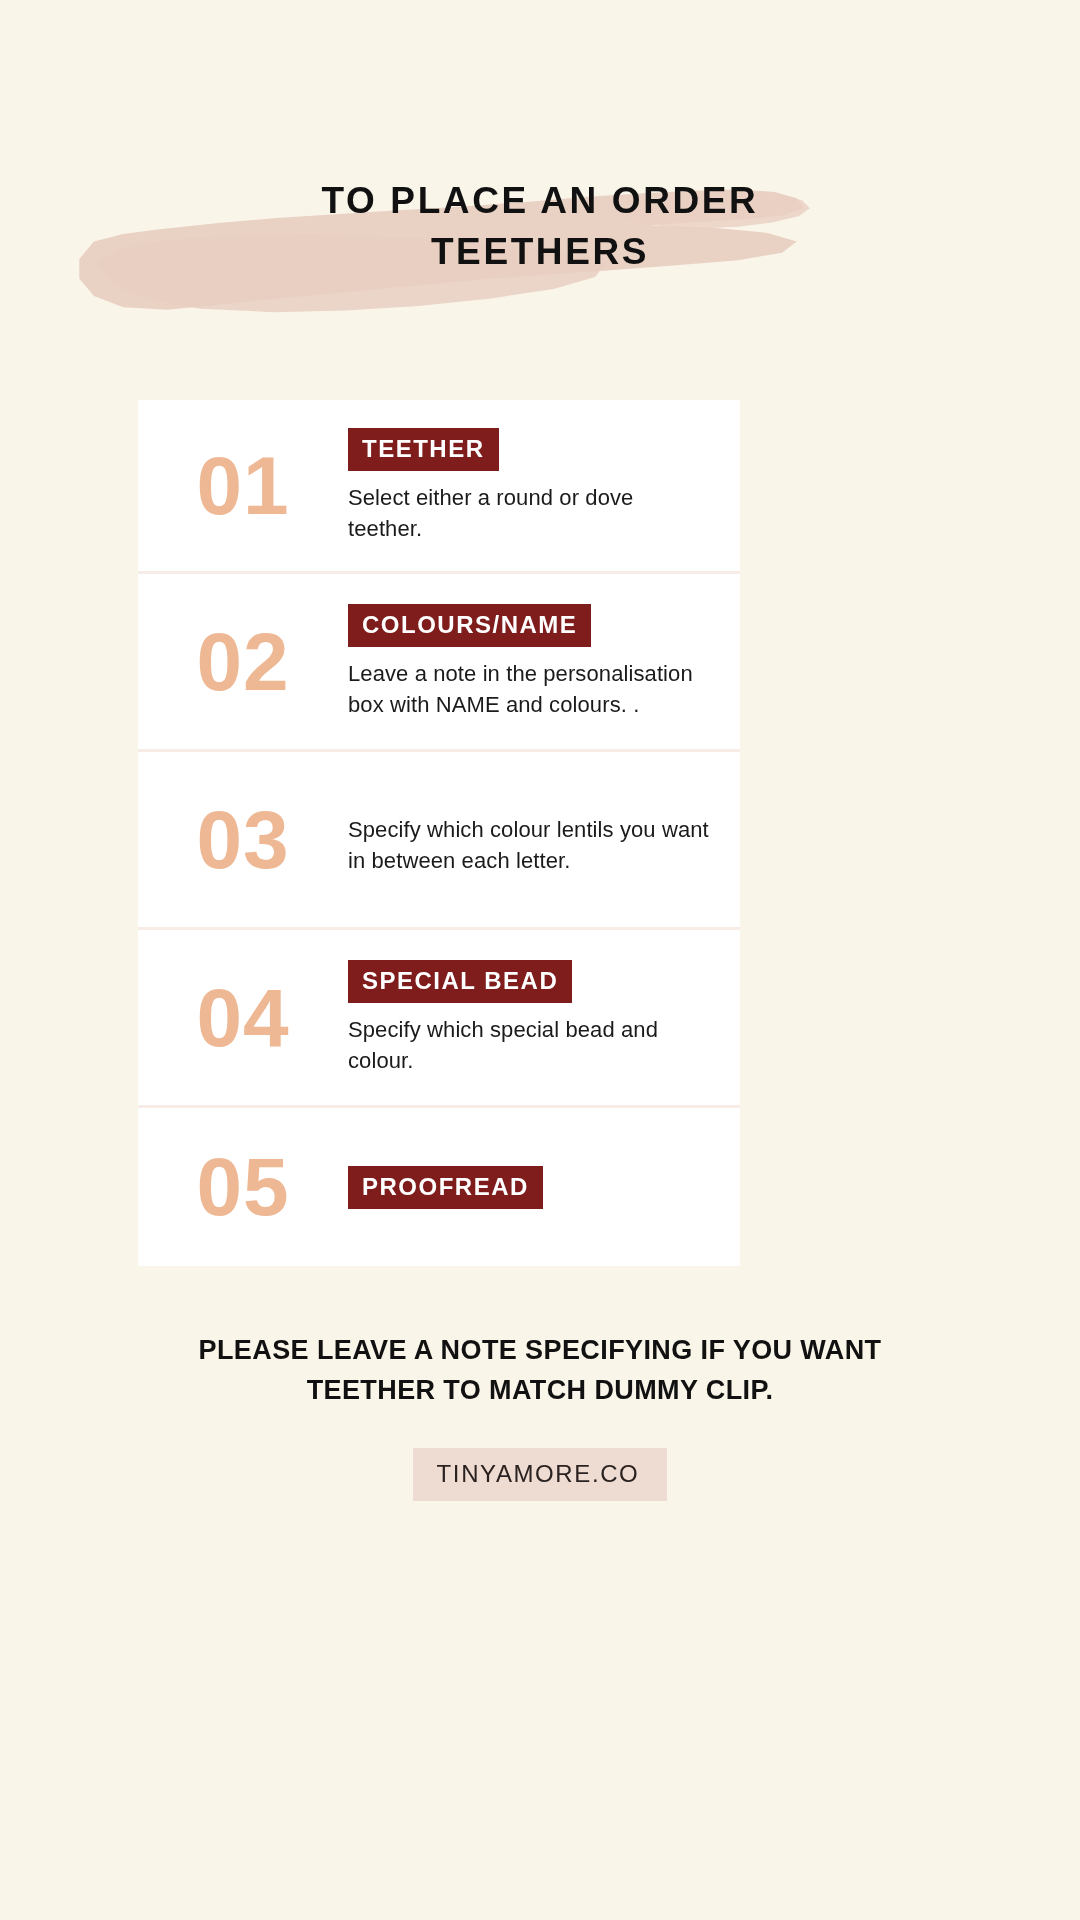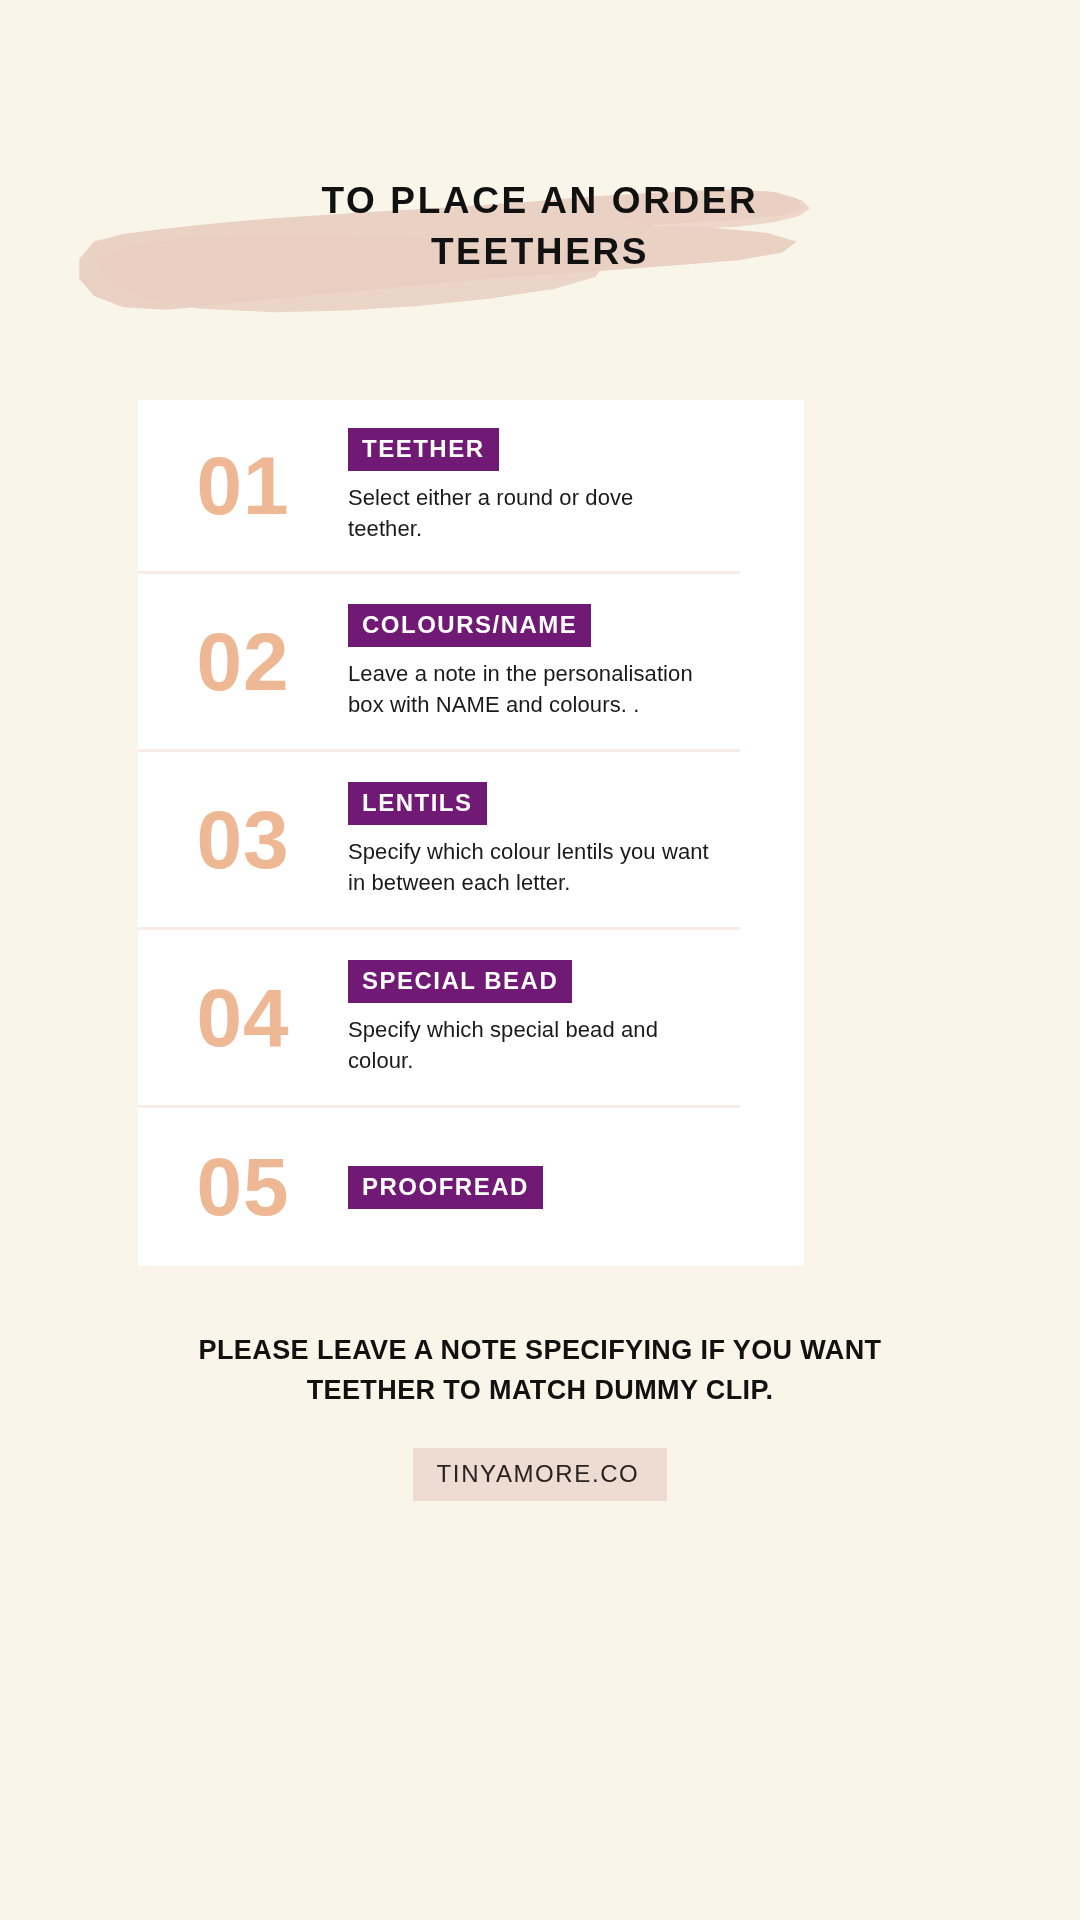--- a/index.html
+++ b/index.html
@@ -40,21 +40,21 @@
   .title{
     position:absolute;left:0;top:0;width:1080px;
     text-align:center;color:#111111;
     font-weight:bold;font-size:37px;letter-spacing:2.6px;line-height:51px;
     text-transform:uppercase;
   }
   .title span{display:block;}
 
   
   .card{
-    position:absolute;left:138px;top:400px;width:666px;height:866px;
+    position:absolute;left:138px;top:400px;width:602px;height:866px;
     background:#ffffff;
   }
   .row{
     position:relative;width:602px;
     border-bottom:3px solid #f8ece6;
     box-sizing:border-box;
     display:flex;align-items:center;
   }
   .row:last-child{border-bottom:none;}
   .r1{height:174px;}
@@ -69,21 +69,21 @@
     color:#eeb894;
     font-weight:bold;
     font-size:82px;
     letter-spacing:1px;
     line-height:82px;
   }
   .content{flex:1 1 auto;padding-right:6px;}
   .tagwrap{line-height:0;}
   .tag{
     display:inline-block;
-    background:#701a75;
+    background:#7f1d1d;
     color:#ffffff;
     font-weight:bold;
     font-size:24px;
     letter-spacing:1.5px;
     padding:9px 14px 10px 14px;
     text-transform:uppercase;
     line-height:24px;
   }
   .desc{
     margin-top:11px;
@@ -142,23 +142,20 @@
         <div class="tagwrap">
           <span class="tag">COLOURS/NAME</span>
         </div>
         <div class="desc">Leave a note in the personalisation box with NAME and colours. .</div>
       </div>
     </div>
 
     <div class="row r3">
       <div class="num">03</div>
       <div class="content">
-        <div class="tagwrap">
-          <span class="tag">LENTILS</span>
-        </div>
         <div class="desc wide">Specify which colour lentils you want in between each letter.</div>
       </div>
     </div>
 
     <div class="row r4">
       <div class="num">04</div>
       <div class="content">
         <div class="tagwrap">
           <span class="tag">SPECIAL BEAD</span>
         </div>

